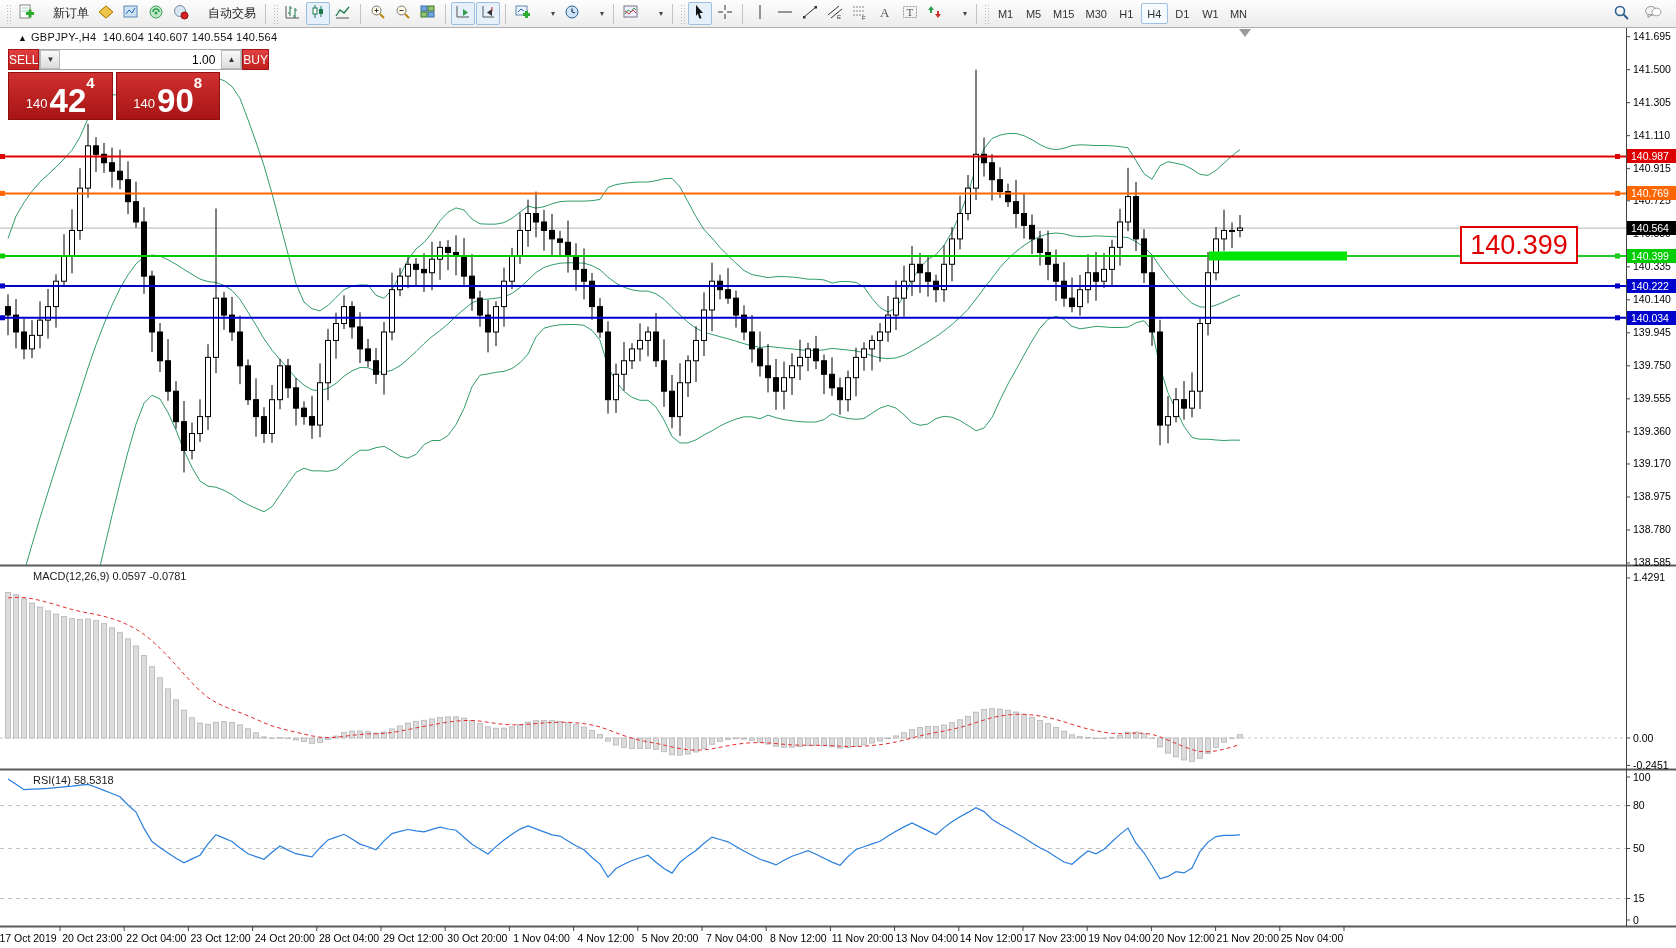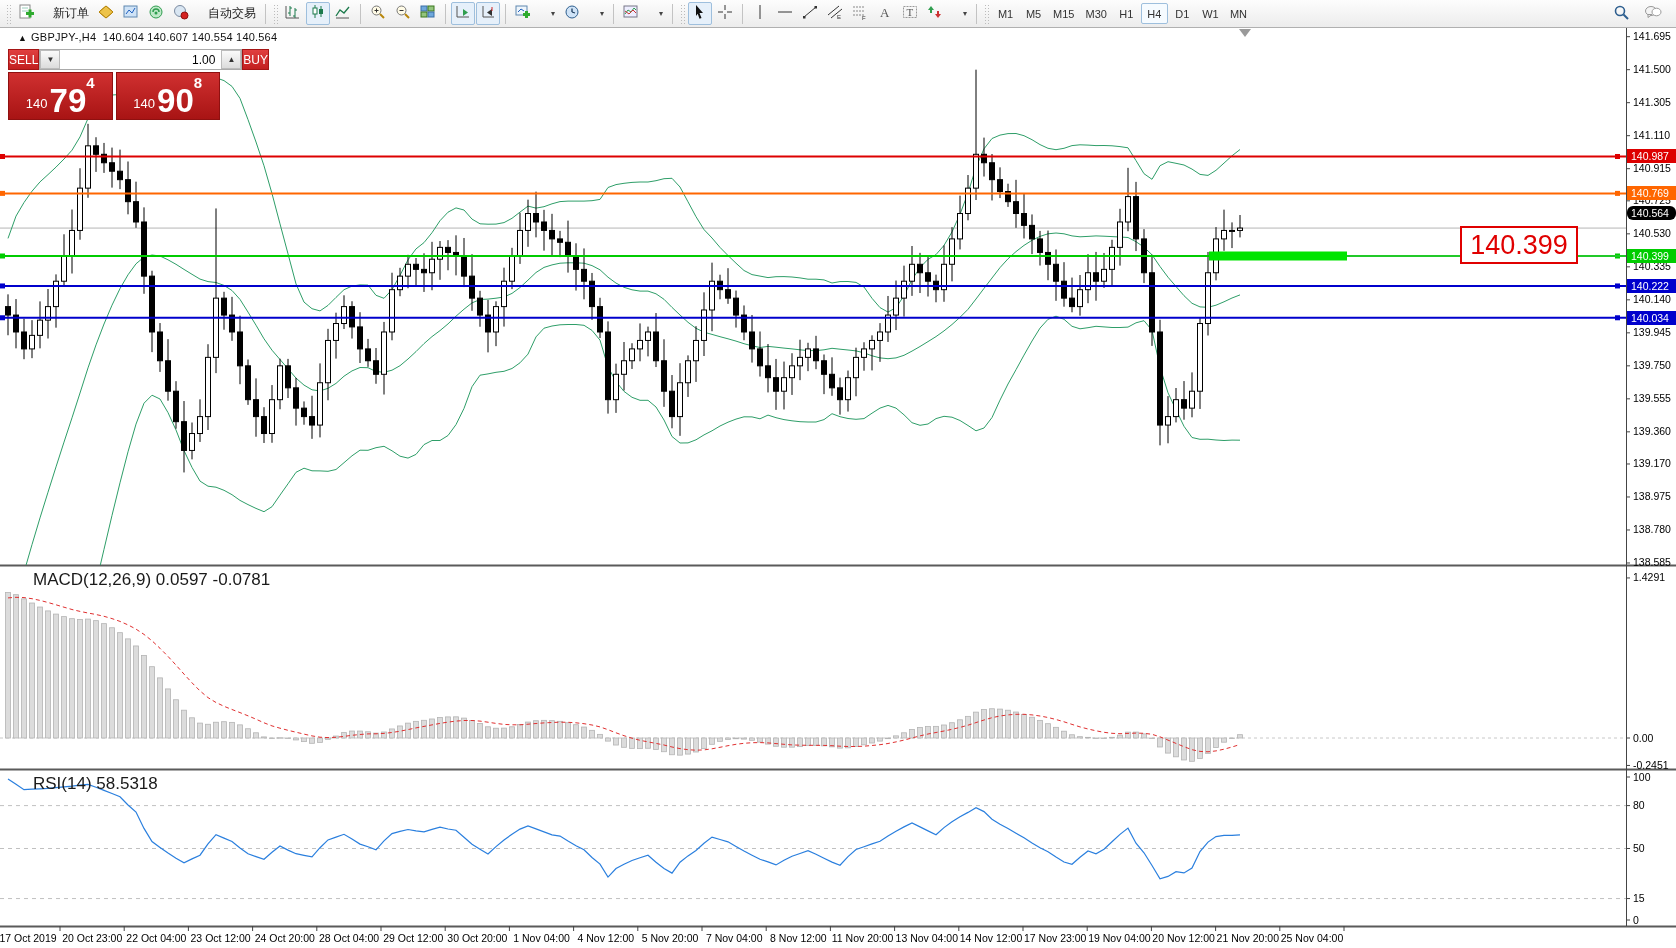--- a/index.html
+++ b/index.html
@@ -46,21 +46,21 @@
     padding-right:6px; font-family:"Liberation Sans",sans-serif; color:#000; }
   .tp-row2 { display:flex; gap:3px; margin-top:2px; }
   .big-quote { flex:1; height:48px; background:linear-gradient(#d03030,#a81414); color:#fff;
     display:flex; align-items:flex-end; justify-content:center; padding-bottom:2px;
     border:1px solid #8f1010; }
   .bq-small { font-size:13px; line-height:26px; margin-right:2px; }
   .bq-main { font-size:33px; font-weight:bold; line-height:33px; }
   .bq-sup { font-size:15px; font-weight:bold; line-height:14px; align-self:flex-start; margin-top:3px;}
 
   
-  .iw-label { position:absolute; left:6px; font-size:17px; color:#1a1a1a; z-index:10;padding-left:27px; }
+  .iw-label { position:absolute; left:6px; font-size:11px; color:#1a1a1a; z-index:10;padding-left:27px; }
 
   
   .axis-badge { position:absolute; left:1627px; width:49px; height:14px; color:#fff;
     font-size:10.5px; line-height:14px; padding-left:4px; z-index:15; }
 
   
   .price-callout { position:absolute; left:1460px; top:198px; width:118px; height:38px;
     background:#fff; border:2px solid #e00000; color:#e00000; font-size:27px;
     display:flex; align-items:center; justify-content:center; z-index:25; }
   .turning-note { position:absolute; left:1353px; top:238px; font-size:30px; font-weight:bold;
@@ -938,37 +938,37 @@
       <div class="vol-wrap">
         <div class="vol-step">▼</div>
         <input class="vol-field" value="1.00" style="">
         <div class="vol-step">▲</div>
       </div>
       <div class="btn-buy">BUY</div>
     </div>
     <div class="tp-row2">
       <div class="big-quote">
         <span class="bq-small">140</span>
-        <span class="bq-main">79</span>
+        <span class="bq-main">42</span>
         <span class="bq-sup">4</span>
       </div>
       <div class="big-quote">
         <span class="bq-small">140</span>
         <span class="bq-main">90</span>
         <span class="bq-sup">8</span>
       </div>
     </div>
   </div>
 
   <div class="iw-label" style="top:542px;">MACD(12,26,9) 0.0597 -0.0781</div>
   <div class="iw-label" style="top:746px;">RSI(14) 58.5318</div>
 
   <div id="badges">
       <div class="axis-badge" style="background: rgb(221, 0, 0); top: 121.493px;">140.987</div>
       <div class="axis-badge" style="background: rgb(255, 102, 0); top: 158.385px;">140.769</div>
       <div class="axis-badge" style="background: rgb(0, 204, 0); top: 221px;">140.399</div>
       <div class="axis-badge" style="background: rgb(0, 0, 204); top: 250.954px;">140.222</div>
       <div class="axis-badge" style="background: rgb(0, 0, 204); top: 282.769px;">140.034</div>
-      <div class="axis-badge" style="background: rgb(0, 0, 0); top: 178px; border-radius: 6px;">140.564</div>
+      <div class="axis-badge" style="background: rgb(0, 0, 0); top: 193px;">140.564</div>
     </div>
 
   <div class="price-callout">140.399</div>
 </div>
 
 </body></html>

